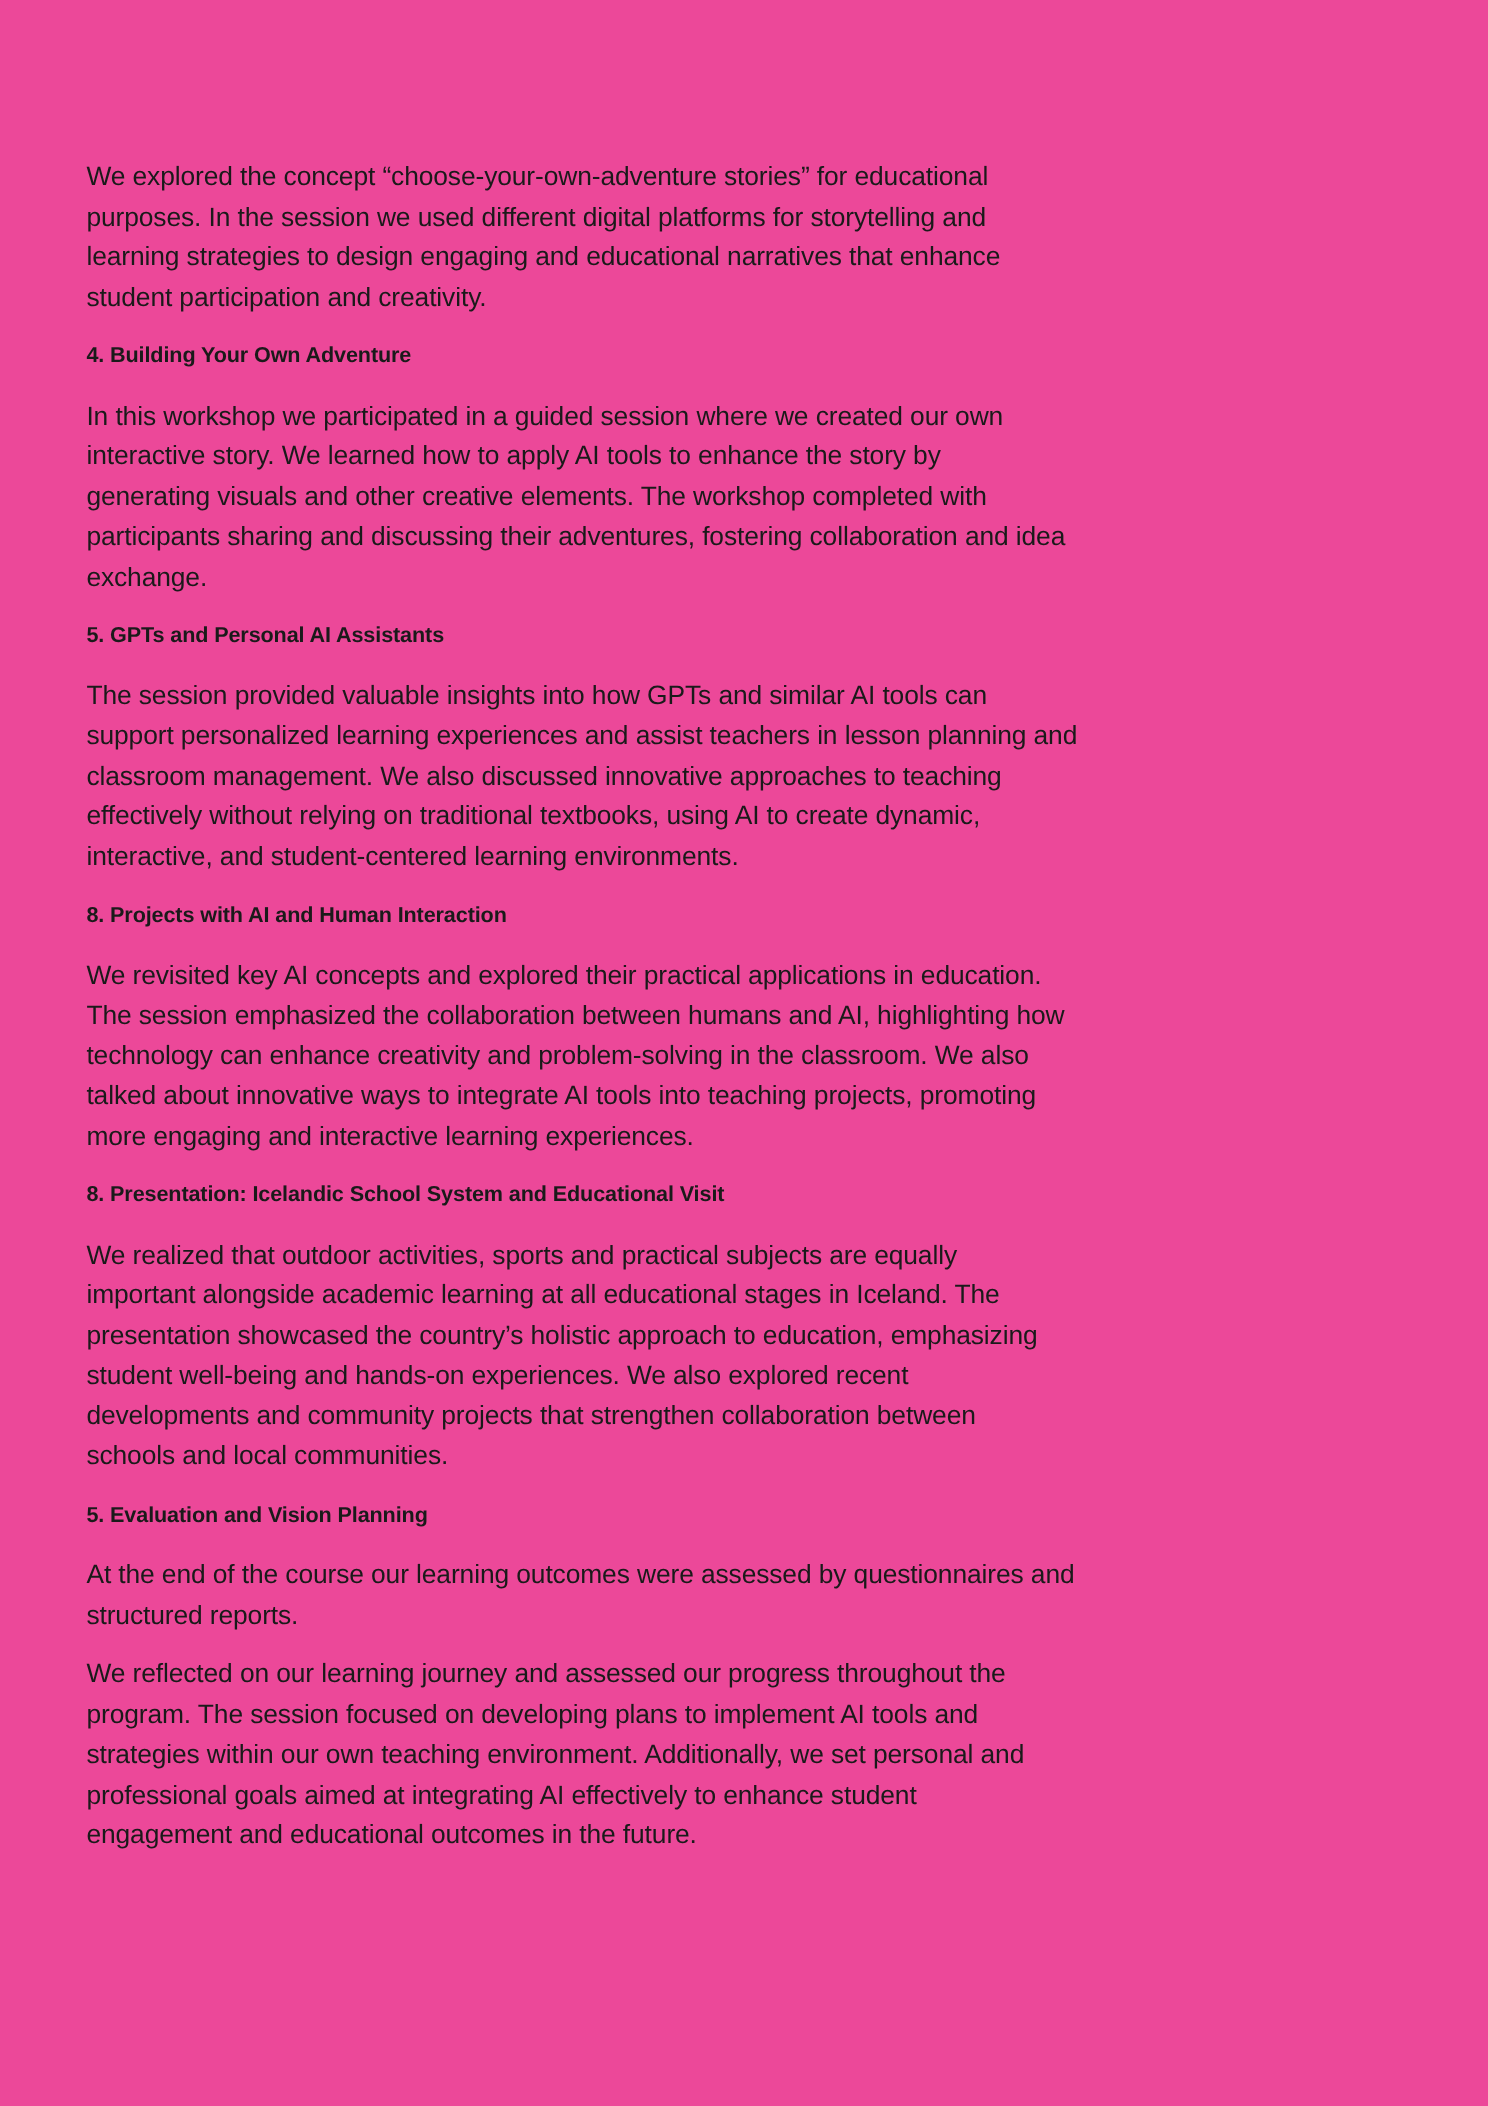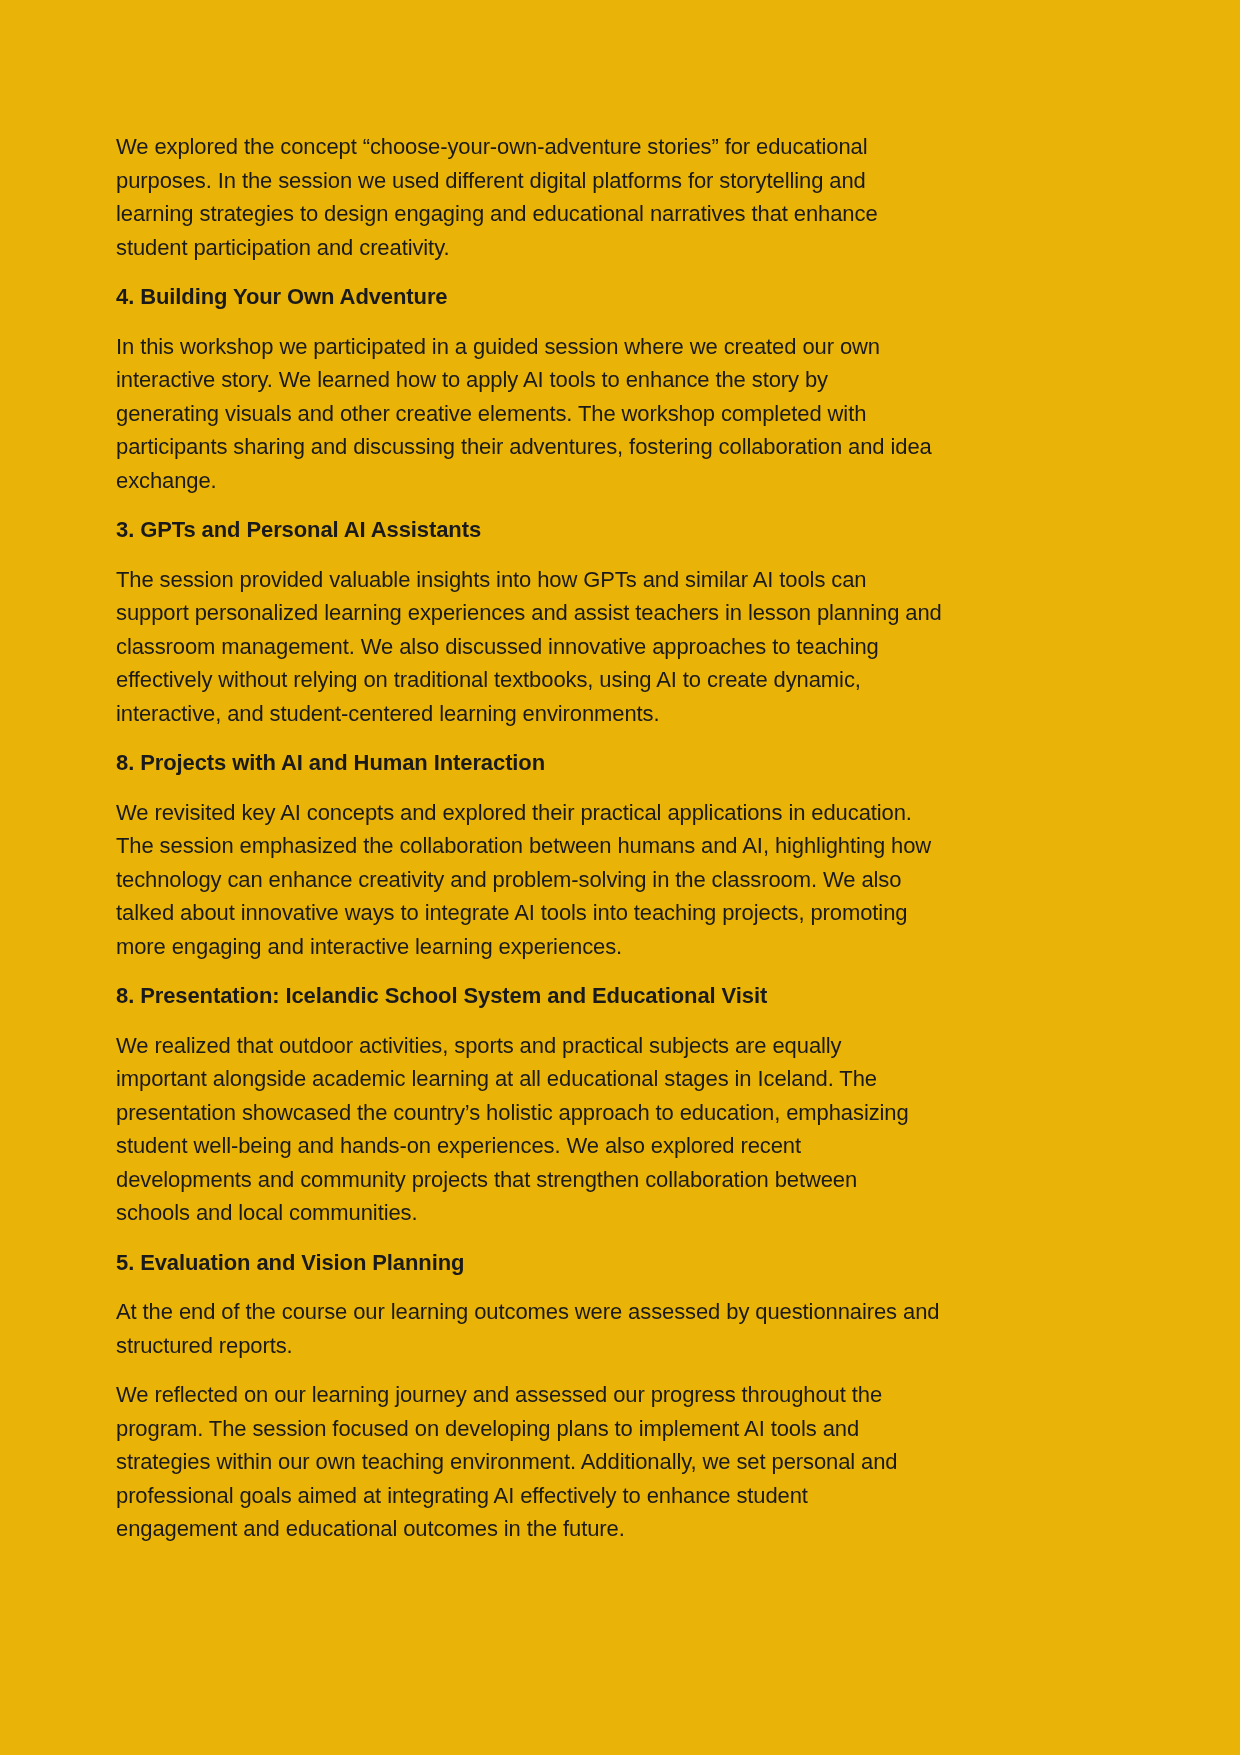--- a/index.html
+++ b/index.html
@@ -4,39 +4,39 @@
 <style>
   html, body {
     margin: 0;
     padding: 0;
     background: #ffffff;
   }
   .page {
     position: relative;
     width: 1240px;
     height: 1755px;
-    background: #eab308;
+    background: #ec4899;
     box-sizing: border-box;
-    padding: 130px 140px 0 116px;
+    padding: 130px 140px 0 72px;
     font-family: "Liberation Sans", sans-serif;
     font-size: 22px;
     line-height: 33.5px;
     color: #1a1a1a;
     letter-spacing: -0.1px;
     overflow: hidden;
   }
   .para {
     margin: 0 0 16px 0;
     white-space: pre-line;
     font-weight: 400;
   }
   .heading {
     margin: 0 0 16px 0;
     white-space: pre-line;
-    font-size: 22px;
+    font-size: 18px;
     line-height: 33.5px;
     font-weight: 700;
   }
 </style>
 </head>
 <body>
 
 <main class="page">
 
   <p class="para">We explored the concept “choose-your-own-adventure stories” for educational
@@ -44,21 +44,21 @@
 learning strategies to design engaging and educational narratives that enhance
 student participation and creativity.</p>
 
   <h2 class="heading">4. Building Your Own Adventure</h2>
   <p class="para">In this workshop we participated in a guided session where we created our own
 interactive story. We learned how to apply AI tools to enhance the story by
 generating visuals and other creative elements. The workshop completed with
 participants sharing and discussing their adventures, fostering collaboration and idea
 exchange.</p>
 
-  <h2 class="heading">3. GPTs and Personal AI Assistants</h2>
+  <h2 class="heading">5. GPTs and Personal AI Assistants</h2>
   <p class="para">The session provided valuable insights into how GPTs and similar AI tools can
 support personalized learning experiences and assist teachers in lesson planning and
 classroom management. We also discussed innovative approaches to teaching
 effectively without relying on traditional textbooks, using AI to create dynamic,
 interactive, and student-centered learning environments.</p>
 
   <h2 class="heading">8. Projects with AI and Human Interaction</h2>
   <p class="para">We revisited key AI concepts and explored their practical applications in education.
 The session emphasized the collaboration between humans and AI, highlighting how
 technology can enhance creativity and problem-solving in the classroom. We also

